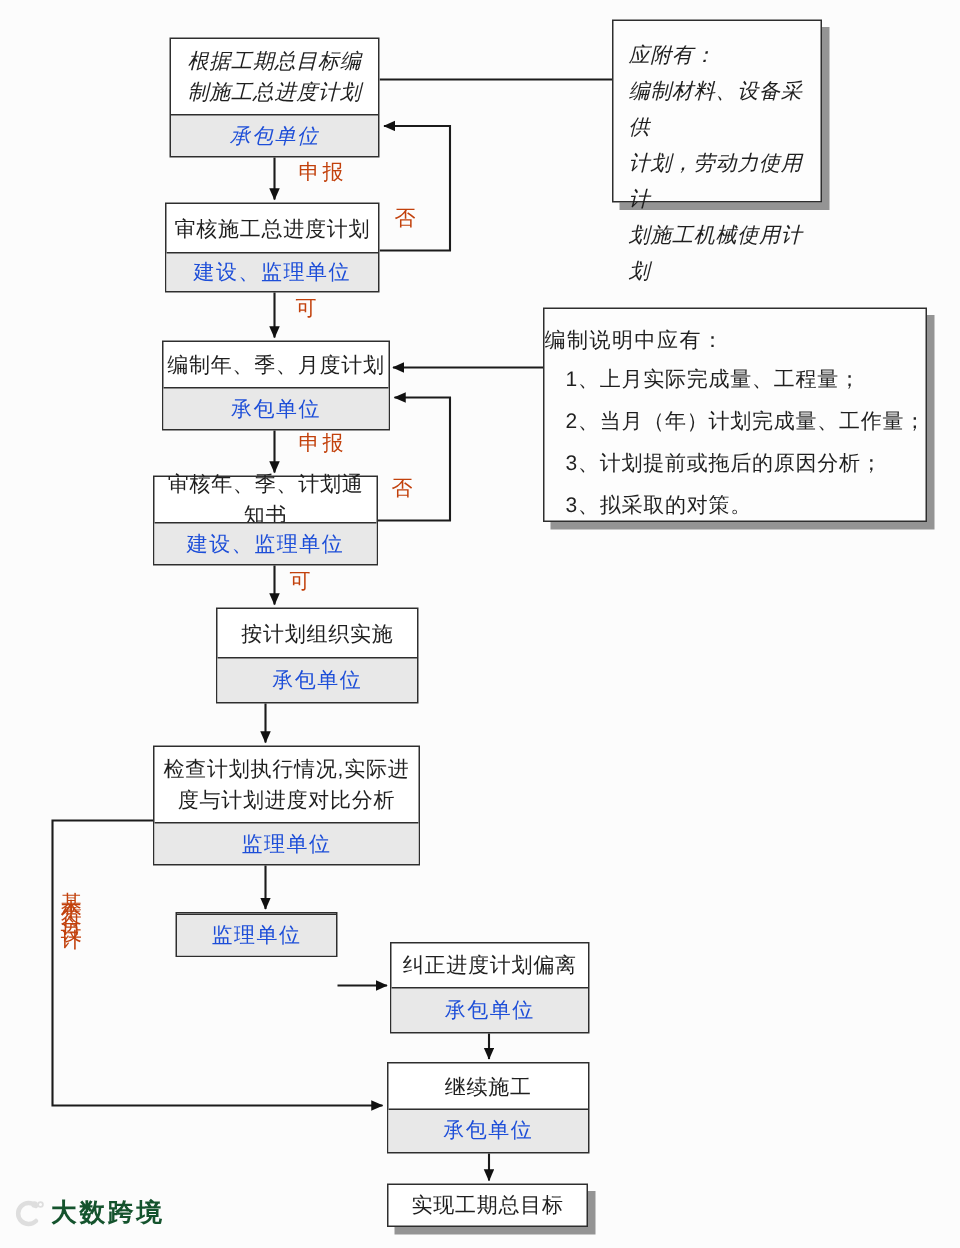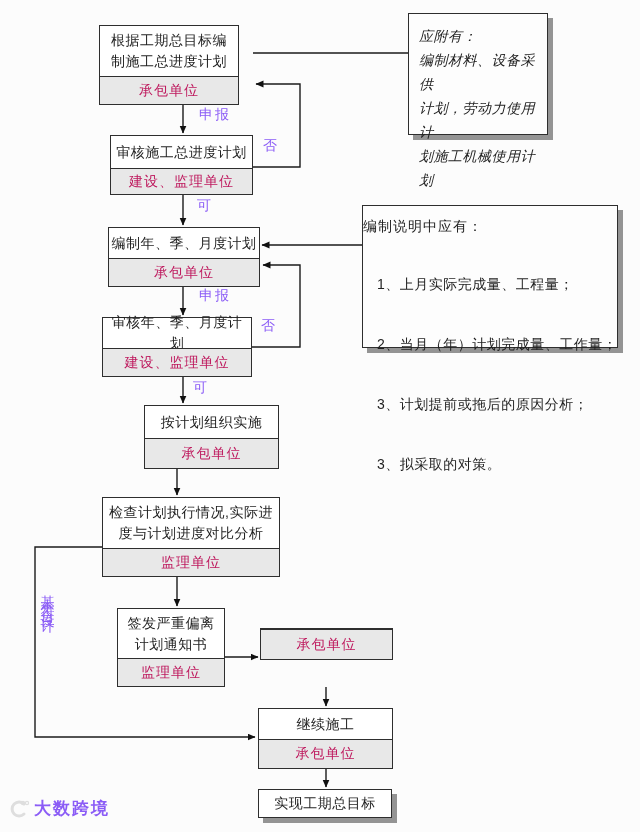--- a/index.html
+++ b/index.html
@@ -33,21 +33,21 @@
     color:#1f1f1f;
     padding:1px 2px;
   }
   .node-unit{
     box-sizing:border-box;
     display:flex;align-items:center;justify-content:center;
     border-top:1px solid #2e2e2e;
     background:#e8e8e8;
     font-size:14px;
     letter-spacing:1px;
-    color:#be185d;
+    color:#1d4ed8;
   }
   .single .node-title{flex:1;}
   .shadowed{box-shadow:5px 5px 0 #949494;}
 
   
   .note{
     position:absolute;
     box-sizing:border-box;
     border:1px solid #2e2e2e;
     background:#fdfdfd;
@@ -64,41 +64,40 @@
   .note-explain{padding:8px 0 0 0;}
   .note-explain-heading{
     font-size:14px;line-height:24px;
     letter-spacing:1px;
   }
   .note-explain-item{
     font-size:14px;line-height:28px;
     padding-left:14px;
     letter-spacing:0.5px;
     white-space:nowrap;
-    margin-top:32px;
   }
 
   .edge-label{
     position:absolute;
     font-size:14px;
     letter-spacing:2px;
-    color:#8b5cf6;
+    color:#c2410c;
     background:transparent;
   }
   .edge-label.vertical{
     writing-mode:vertical-rl;
     text-orientation:upright;
     letter-spacing:5px;
     font-size:14px;
   }
 
   .watermark{
     position:absolute;left:8px;top:797px;
     display:flex;align-items:center;gap:4px;
-    color:#8b5cf6;
+    color:#14532d;
     font-size:17px;font-weight:bold;letter-spacing:2px;
     user-select:none;
     justify-content:center;
   }
   .watermark .wm-logo{display:inline-block;line-height:0;}
 </style>
 </head>
 <body>
 
 <div class="canvas">
@@ -120,59 +119,58 @@
       <polyline points="326,687 326,706" marker-end="url(#arrow)"></polyline>
       <polyline points="326,767 326,787" marker-end="url(#arrow)"></polyline>
       <polyline points="253,53 408,53"></polyline>
       <polyline points="362,245 262,245" marker-end="url(#arrow)"></polyline>
       <polyline points="253,167 300,167 300,84 256,84" marker-end="url(#arrow)"></polyline>
       <polyline points="252,347 300,347 300,265 263,265" marker-end="url(#arrow)"></polyline>
       <polyline points="102,547 35,547 35,737 255,737" marker-end="url(#arrow)"></polyline>
     </g>
   </svg>
 
-  <div class="node" style="left:99px;top:25px;width:140px;">
+  <div class="node" style="left:113px;top:25px;width:140px;font-style:italic;">
     <div class="node-title" style="height:50px;">根据工期总目标编
 制施工总进度计划</div>
     <div class="node-unit" style="height:28px;">承包单位</div>
   </div>
 
   <div class="node" style="left:110px;top:135px;width:143px;">
     <div class="node-title" style="height:32px;">审核施工总进度计划</div>
     <div class="node-unit" style="height:26px;">建设、监理单位</div>
   </div>
 
   <div class="node" style="left:108px;top:227px;width:152px;">
     <div class="node-title" style="height:30px;">编制年、季、月度计划</div>
     <div class="node-unit" style="height:28px;">承包单位</div>
   </div>
 
   <div class="node" style="left:102px;top:317px;width:150px;">
-    <div class="node-title" style="height:30px;">审核年、季、月度计划</div>
+    <div class="node-title" style="height:30px;">审核年、季、计划通知书</div>
     <div class="node-unit" style="height:28px;">建设、监理单位</div>
   </div>
 
   <div class="node" style="left:108px;top:405px;width:135px;margin-left:36px;">
     <div class="node-title" style="height:32px;">按计划组织实施</div>
     <div class="node-unit" style="height:30px;">承包单位</div>
   </div>
 
   <div class="node" style="left:102px;top:497px;width:178px;">
     <div class="node-title" style="height:50px;">检查计划执行情况,实际进
 度与计划进度对比分析</div>
     <div class="node-unit" style="height:28px;">监理单位</div>
   </div>
 
   <div class="node" style="left:117px;top:608px;width:108px;">
-    <div class="node-title" style="height:49px;">签发严重偏离
-计划通知书</div>
     <div class="node-unit" style="height:28px;">监理单位</div>
   </div>
 
   <div class="node" style="left:260px;top:628px;width:133px;">
+    <div class="node-title" style="height:29px;">纠正进度计划偏离</div>
     <div class="node-unit" style="height:30px;">承包单位</div>
   </div>
 
   <div class="node" style="left:258px;top:708px;width:135px;">
     <div class="node-title" style="height:30px;text-align:center;">继续施工</div>
     <div class="node-unit" style="height:29px;">承包单位</div>
   </div>
 
   <div class="node single shadowed" style="left:258px;top:789px;width:134px;height:29px;">
     <div class="node-title">实现工期总目标</div>

